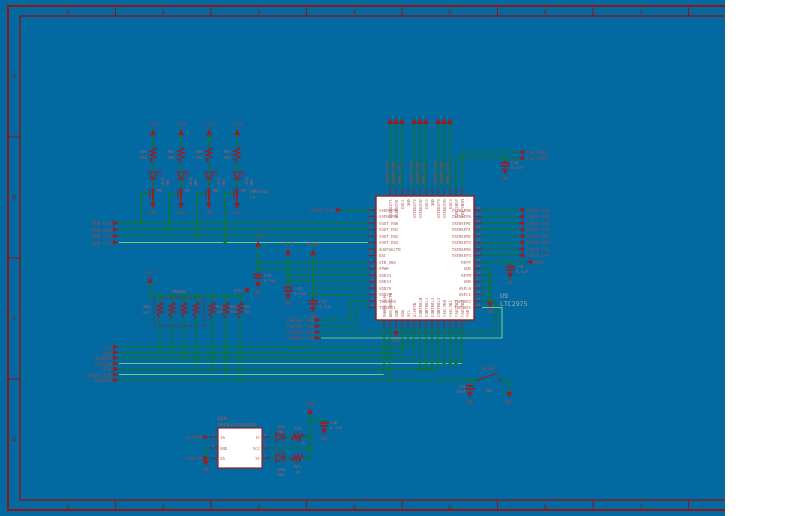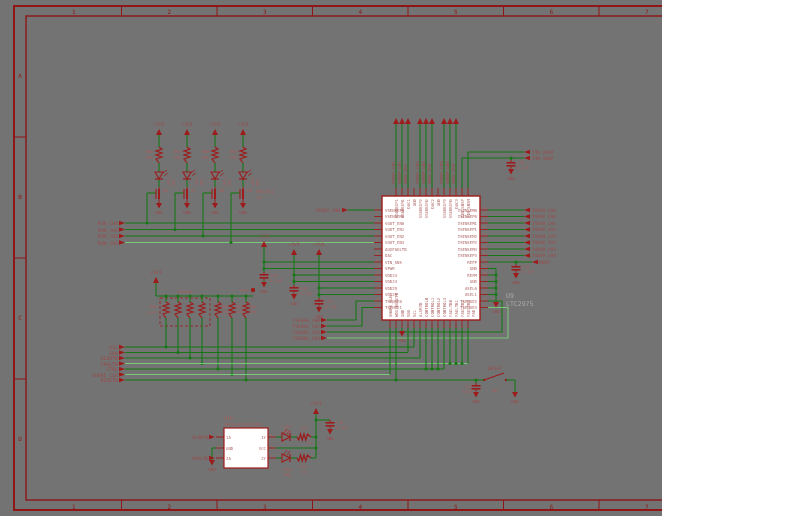--- a/index.html
+++ b/index.html
@@ -1,16 +1,16 @@
 <!DOCTYPE html>
 <html><head>
 <meta charset="utf-8">
 <style>
   html,body{margin:0;padding:0;background:#ffffff;}
-  #stage{position:relative;width:656px;height:516px;background:#737373;overflow:hidden;padding-left:6px;}
+  #stage{position:relative;width:725px;height:516px;background:#0369a1;overflow:hidden;}
   svg{display:block;}
   svg text{font-family:"DejaVu Sans Mono","Liberation Mono",monospace;}
   .frame-line{fill:none;stroke:#8e1616;}
 </style>
 </head>
 <body>
 
 <div id="stage">
 <svg id="sch" width="805" height="516" viewBox="0 0 805 516">
 

